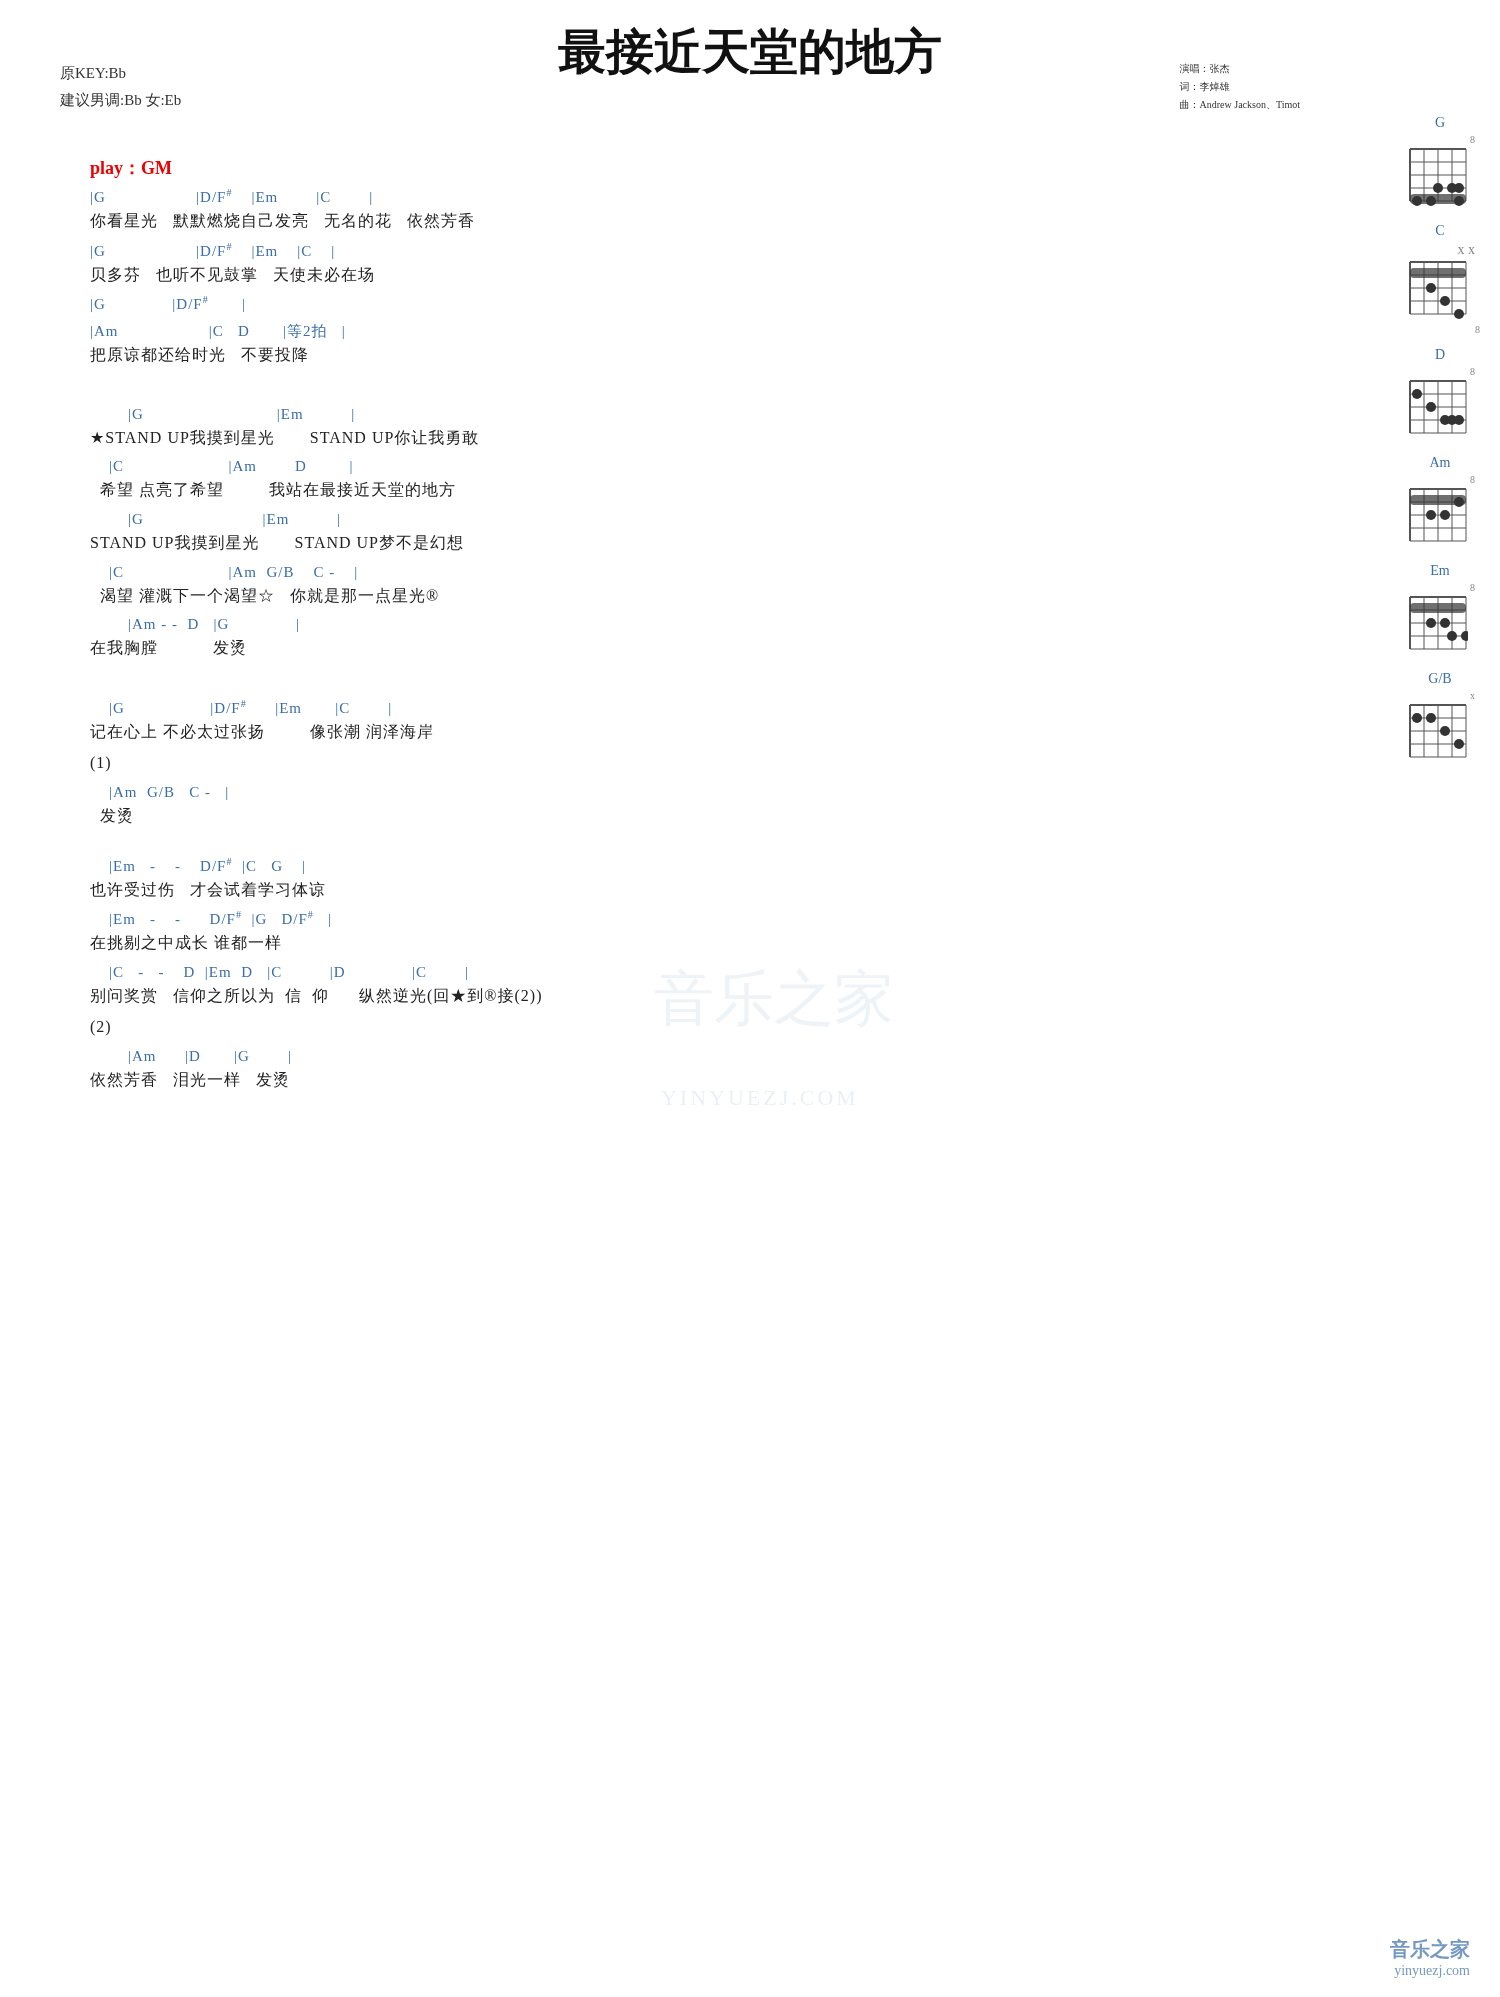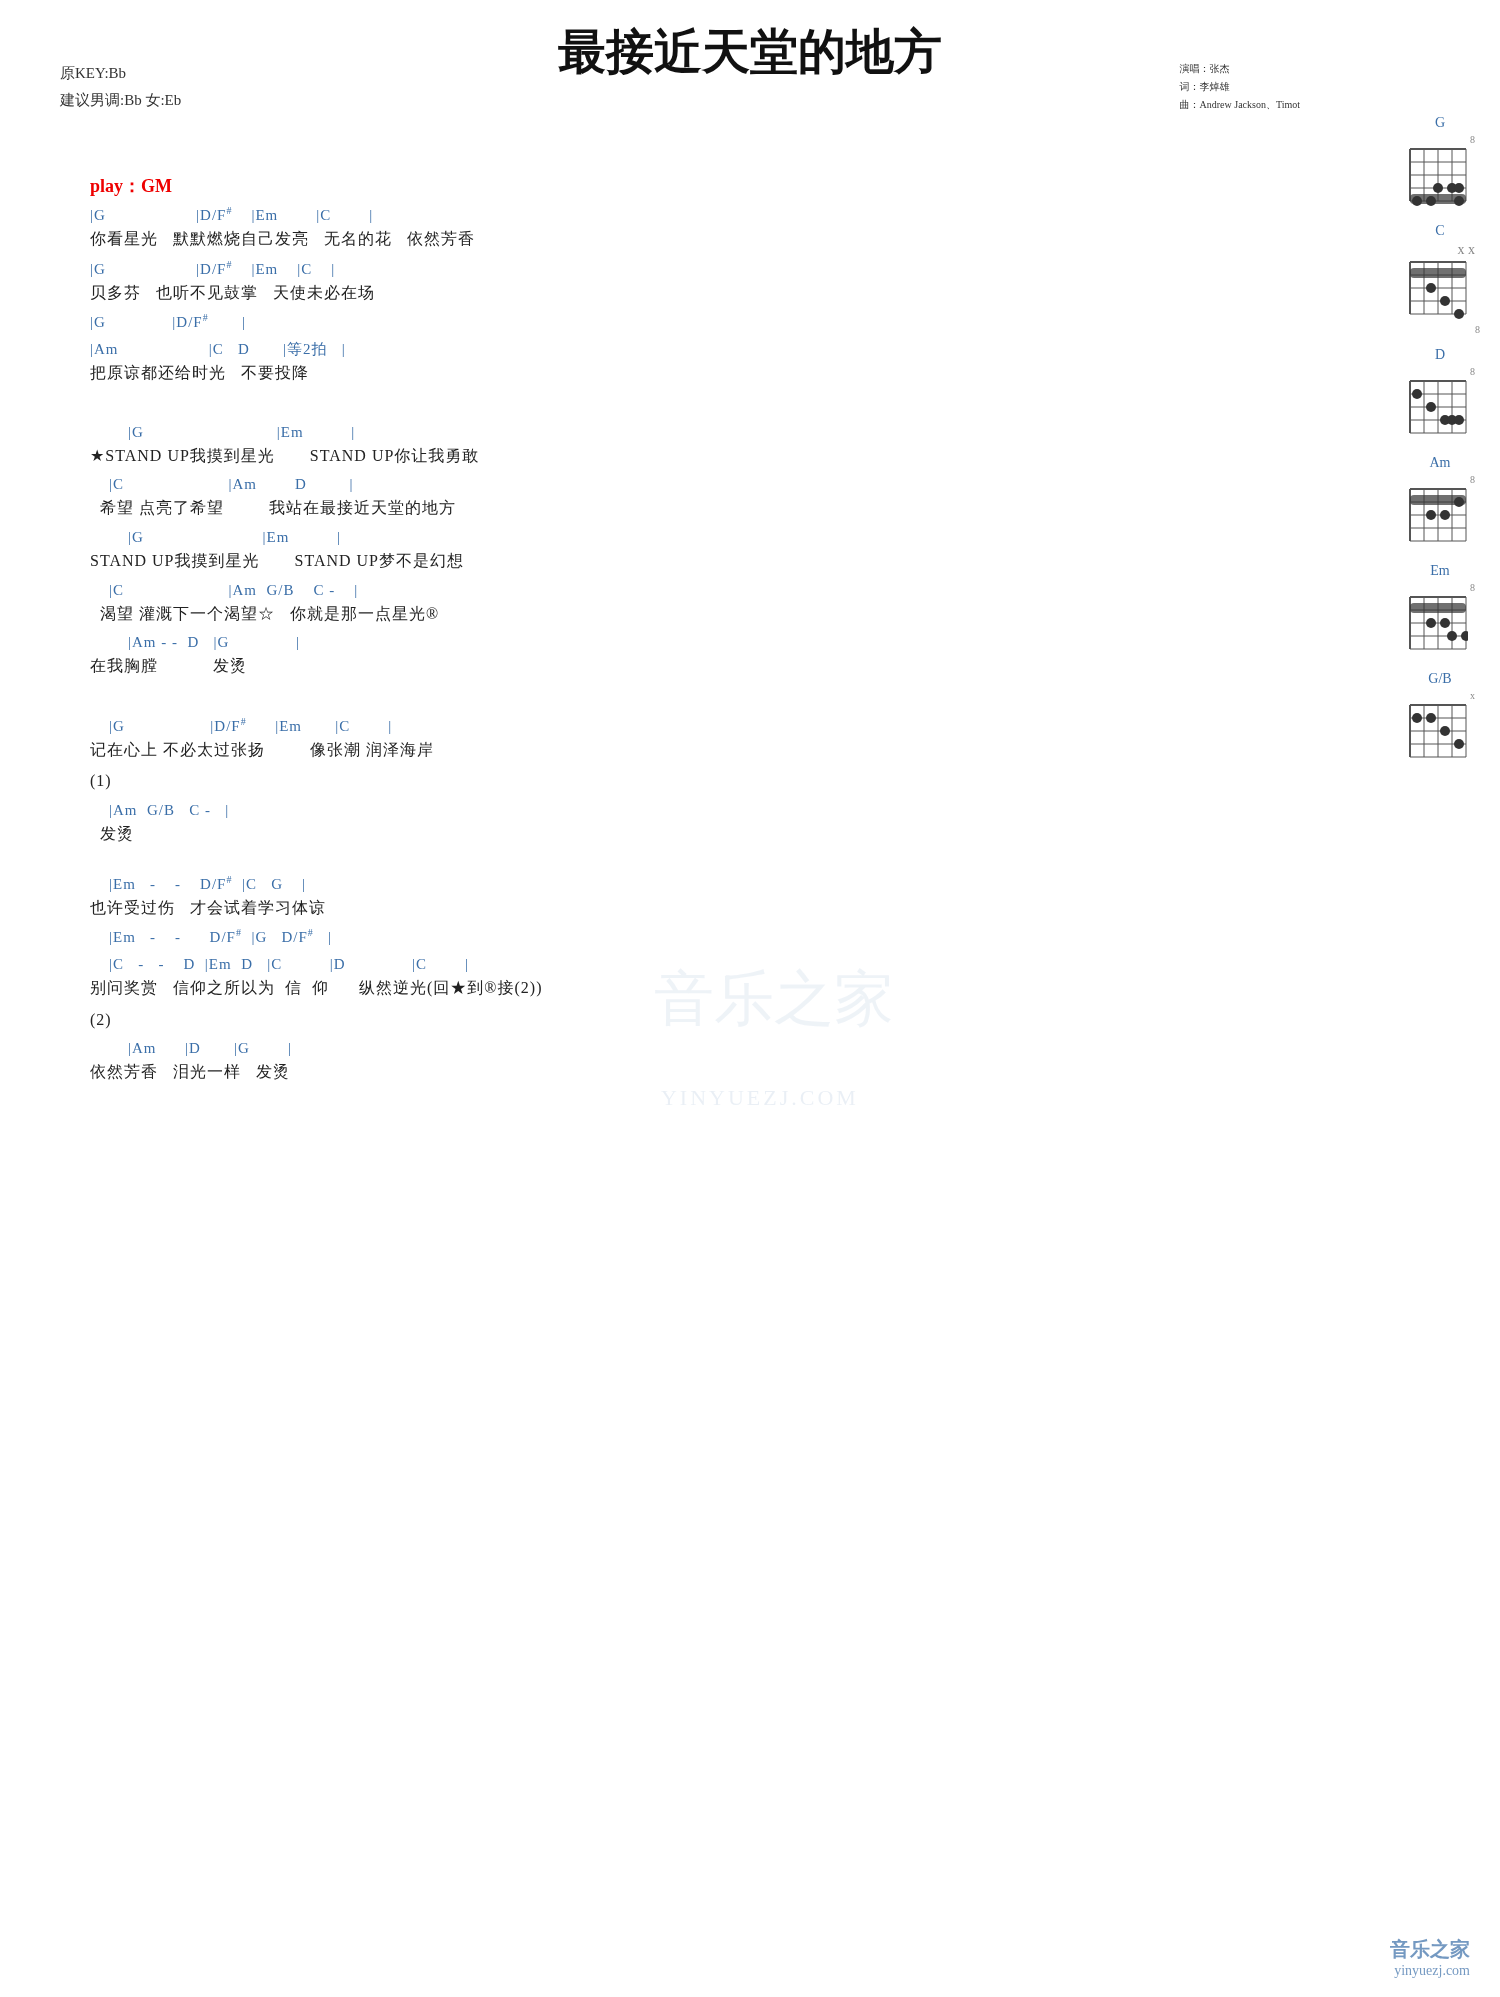--- a/index.html
+++ b/index.html
@@ -287,21 +287,21 @@
       <circle cx="45" cy="30" r="5" fill="#333"></circle>
       <circle cx="59" cy="43" r="5" fill="#333"></circle>
     </svg>
   </div>
 
 </div>
 
 <div class="watermark">音乐之家</div>
 <div class="watermark2">YINYUEZJ.COM</div>
 
-<div style="margin-top: 90px; margin-left: 10px;">
+<div style="margin-top: 72px; margin-left: 10px;">
 
   <div class="play-label">play：GM</div>
 
   <div class="section">
     <div class="chord-line">|G                   |D/F<sup>#</sup>    |Em        |C        |</div>
     <div class="lyric-line">你看星光   默默燃烧自己发亮   无名的花   依然芳香</div>
   </div>
 
   <div class="section">
     <div class="chord-line">|G                   |D/F<sup>#</sup>    |Em    |C    |</div>
@@ -363,20 +363,21 @@
 
   <div class="spacer"></div>
 
   <div class="section">
     <div class="chord-line">    |Em   -    -    D/F<sup>#</sup>  |C   G    |</div>
     <div class="lyric-line">也许受过伤   才会试着学习体谅</div>
   </div>
 
   <div class="section">
     <div class="chord-line">    |Em   -    -      D/F<sup>#</sup>  |G   D/F<sup>#</sup>   |</div>
+    <div class="lyric-line">在挑剔之中成长 谁都一样</div>
   </div>
 
   <div class="section">
     <div class="chord-line">    |C   -   -    D  |Em  D   |C          |D              |C        |</div>
     <div class="lyric-line">别问奖赏   信仰之所以为  信  仰      纵然逆光(回★到®接(2))</div>
   </div>
 
   <div class="section">
     <div class="lyric-line">(2)</div>
   </div>

